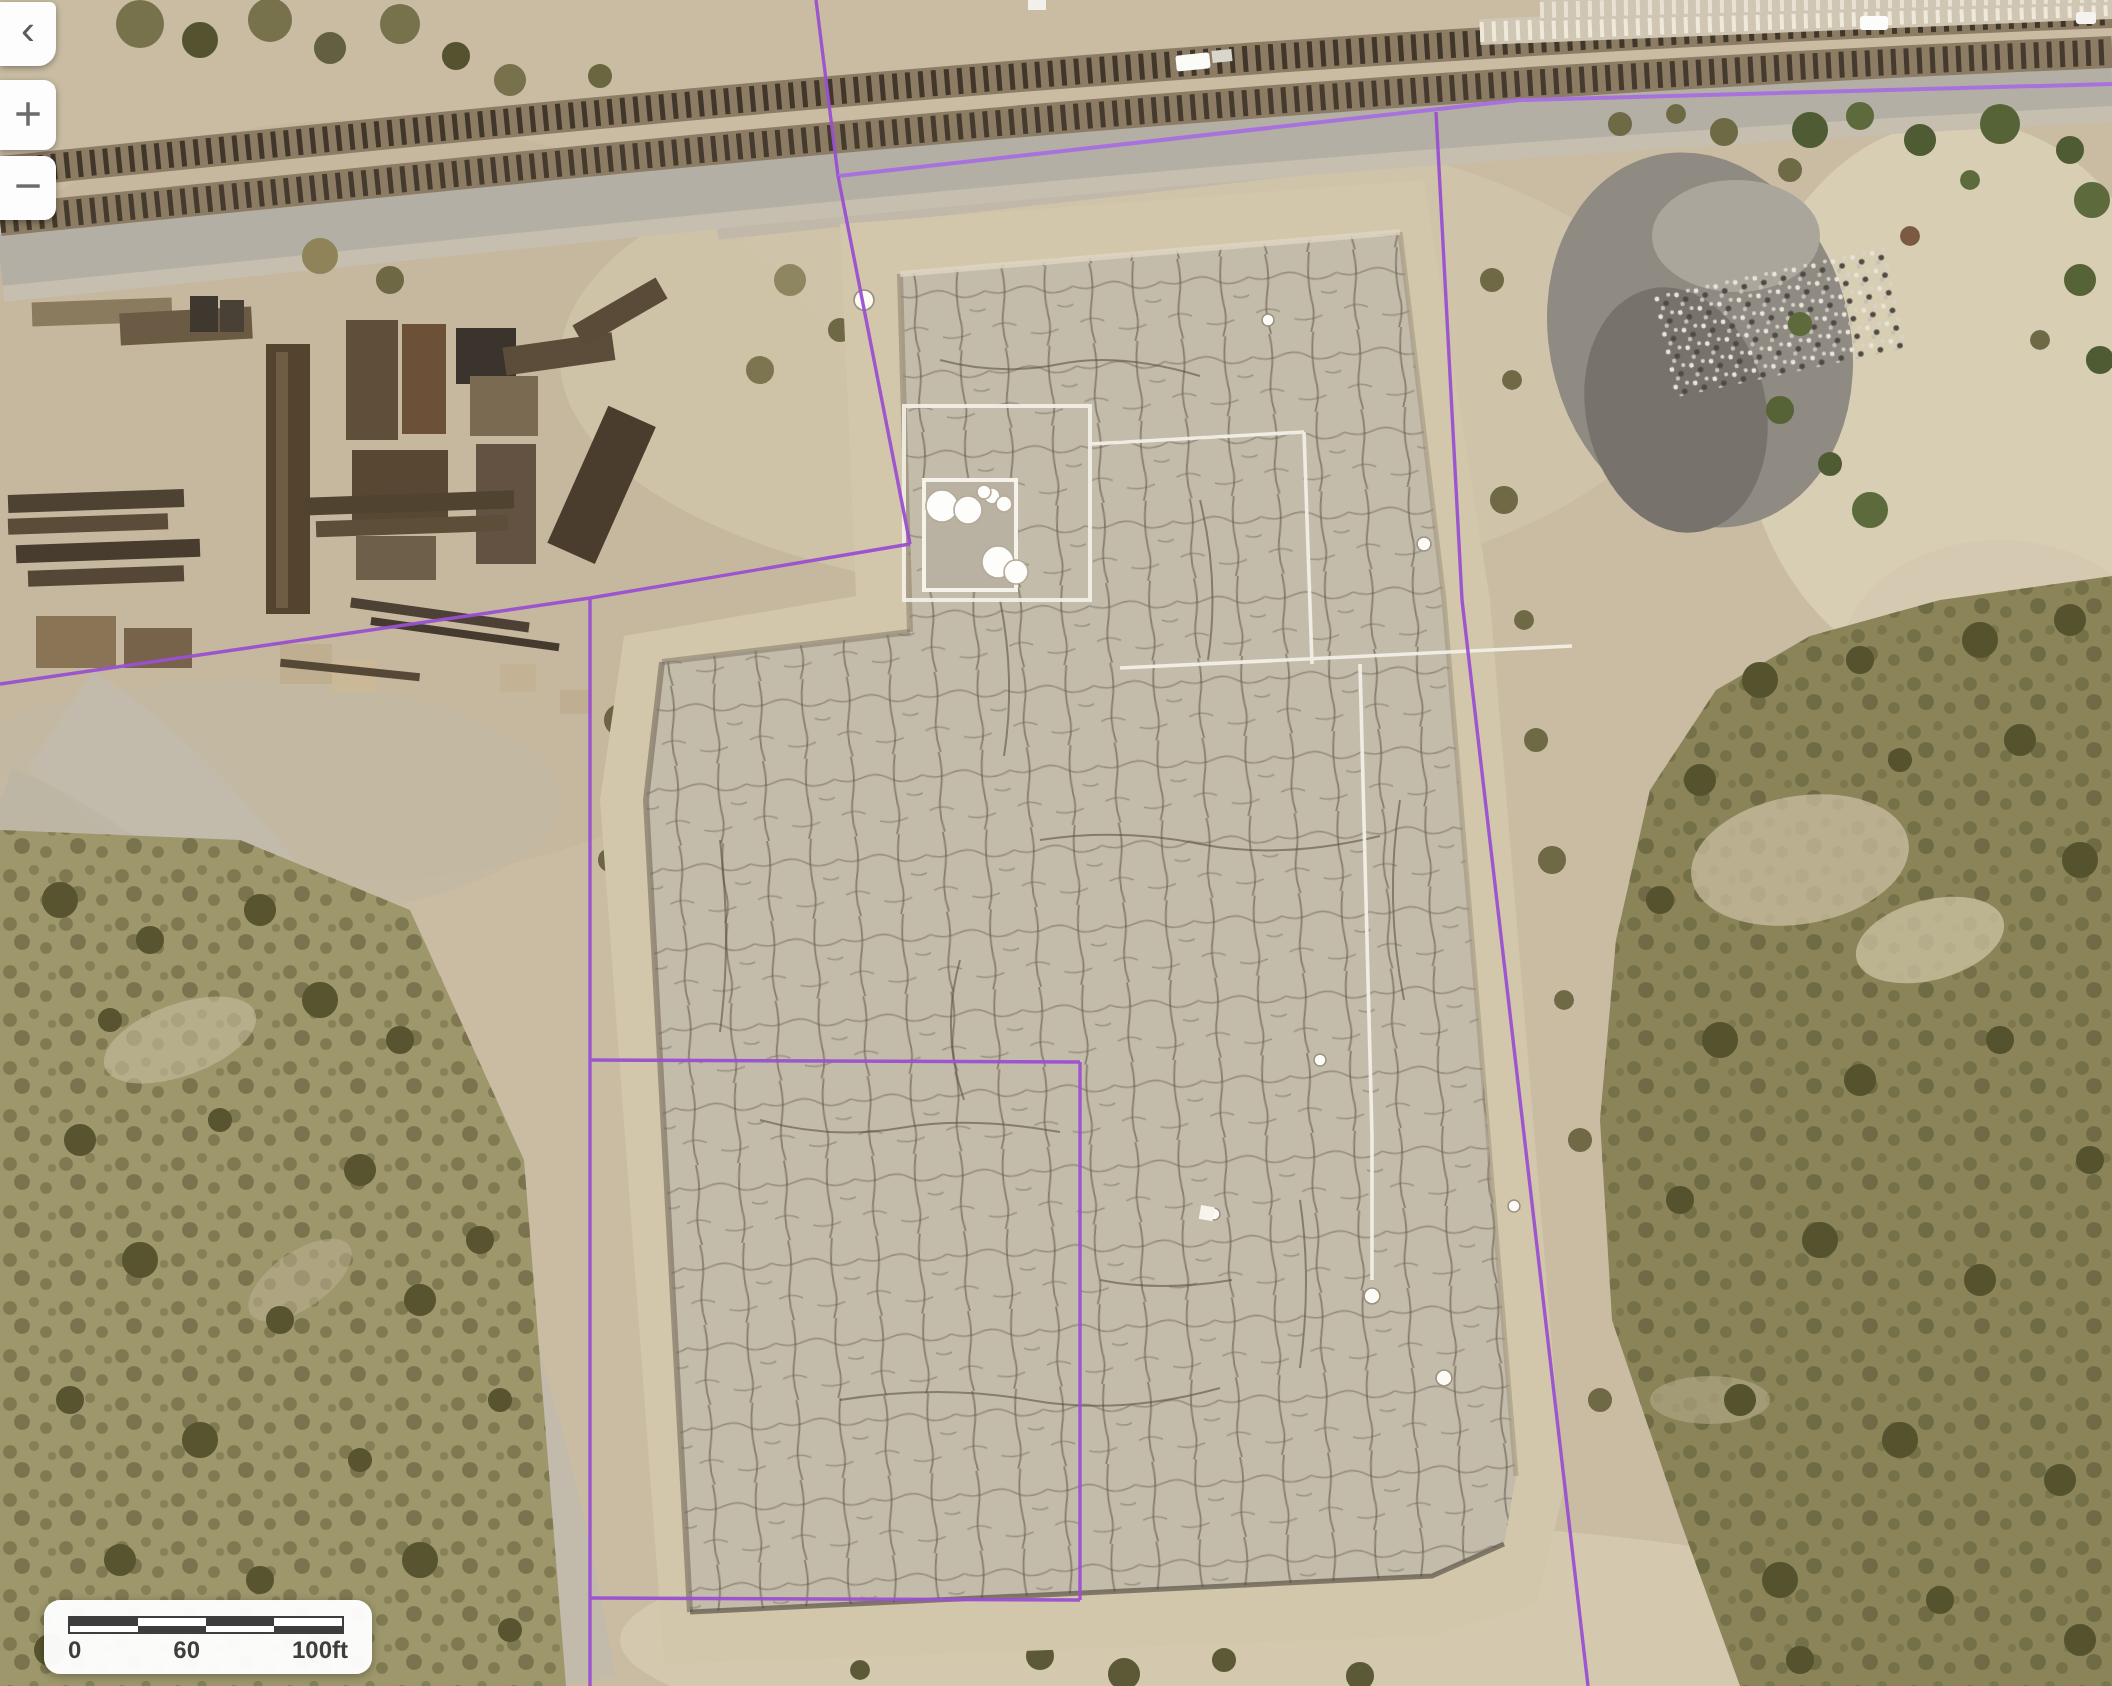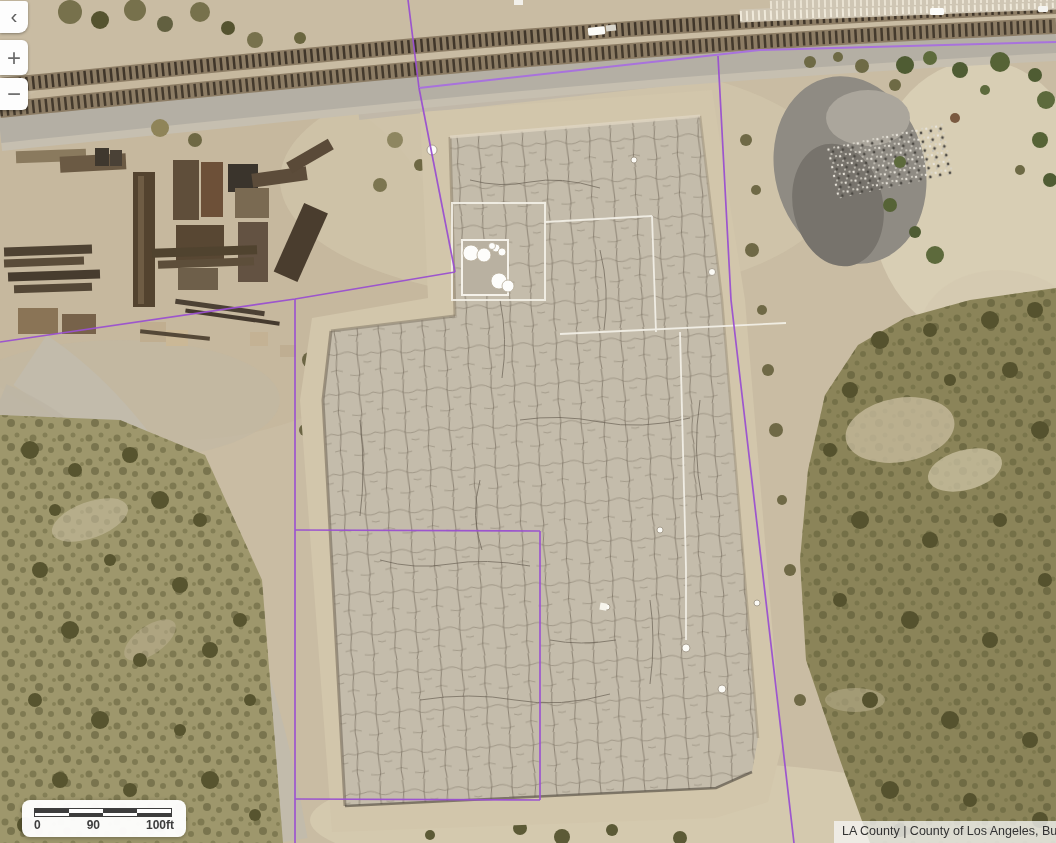--- a/index.html
+++ b/index.html
@@ -350,20 +350,19 @@
         <i style="background:#fff"></i>
         <i style="background:#3d3d3d"></i>
         <i style="background:#fff"></i>
     <i style="background:#fff"></i>
         <i style="background:#3d3d3d"></i>
         <i style="background:#fff"></i>
         <i style="background:#3d3d3d"></i>
   </div>
   <div class="labels">
     <span>0</span>
-    <span>90</span>
+    <span>60</span>
     <span>100ft</span>
   </div>
 </div>
 
-<div id="attribution">LA County | County of Los Angeles, Bu</div>
 
 </div>
 
 </body></html>

